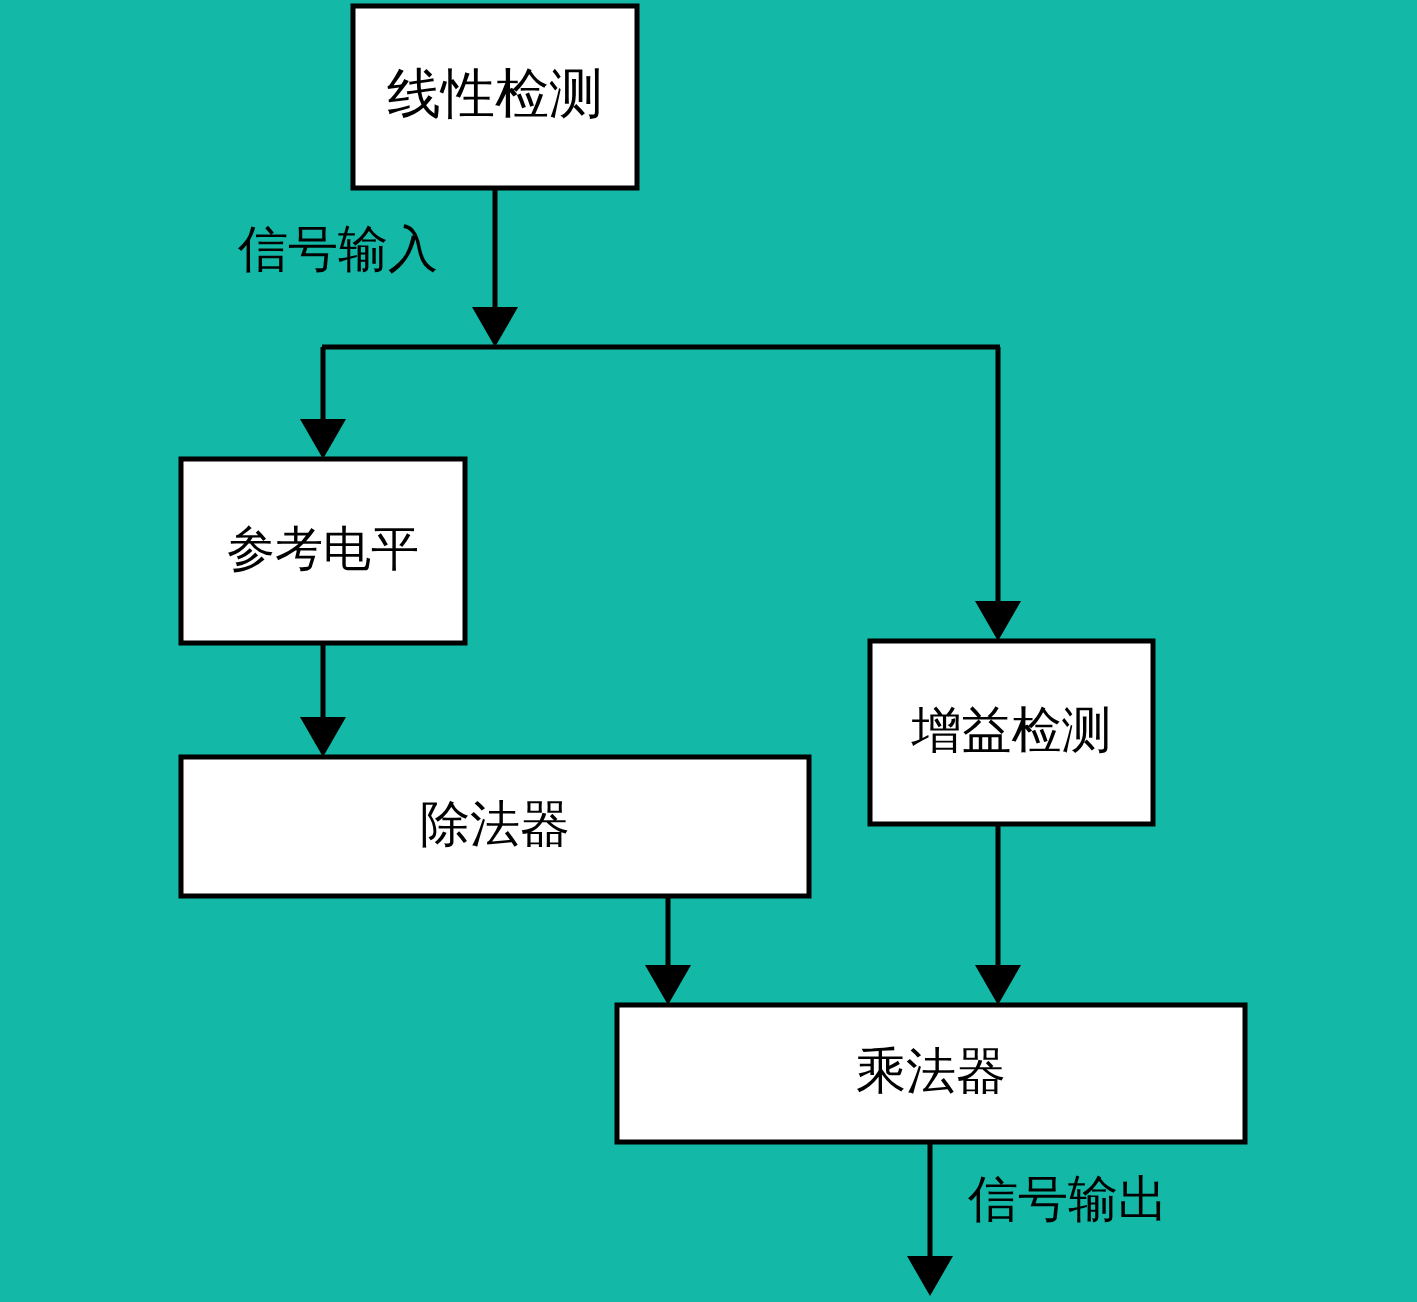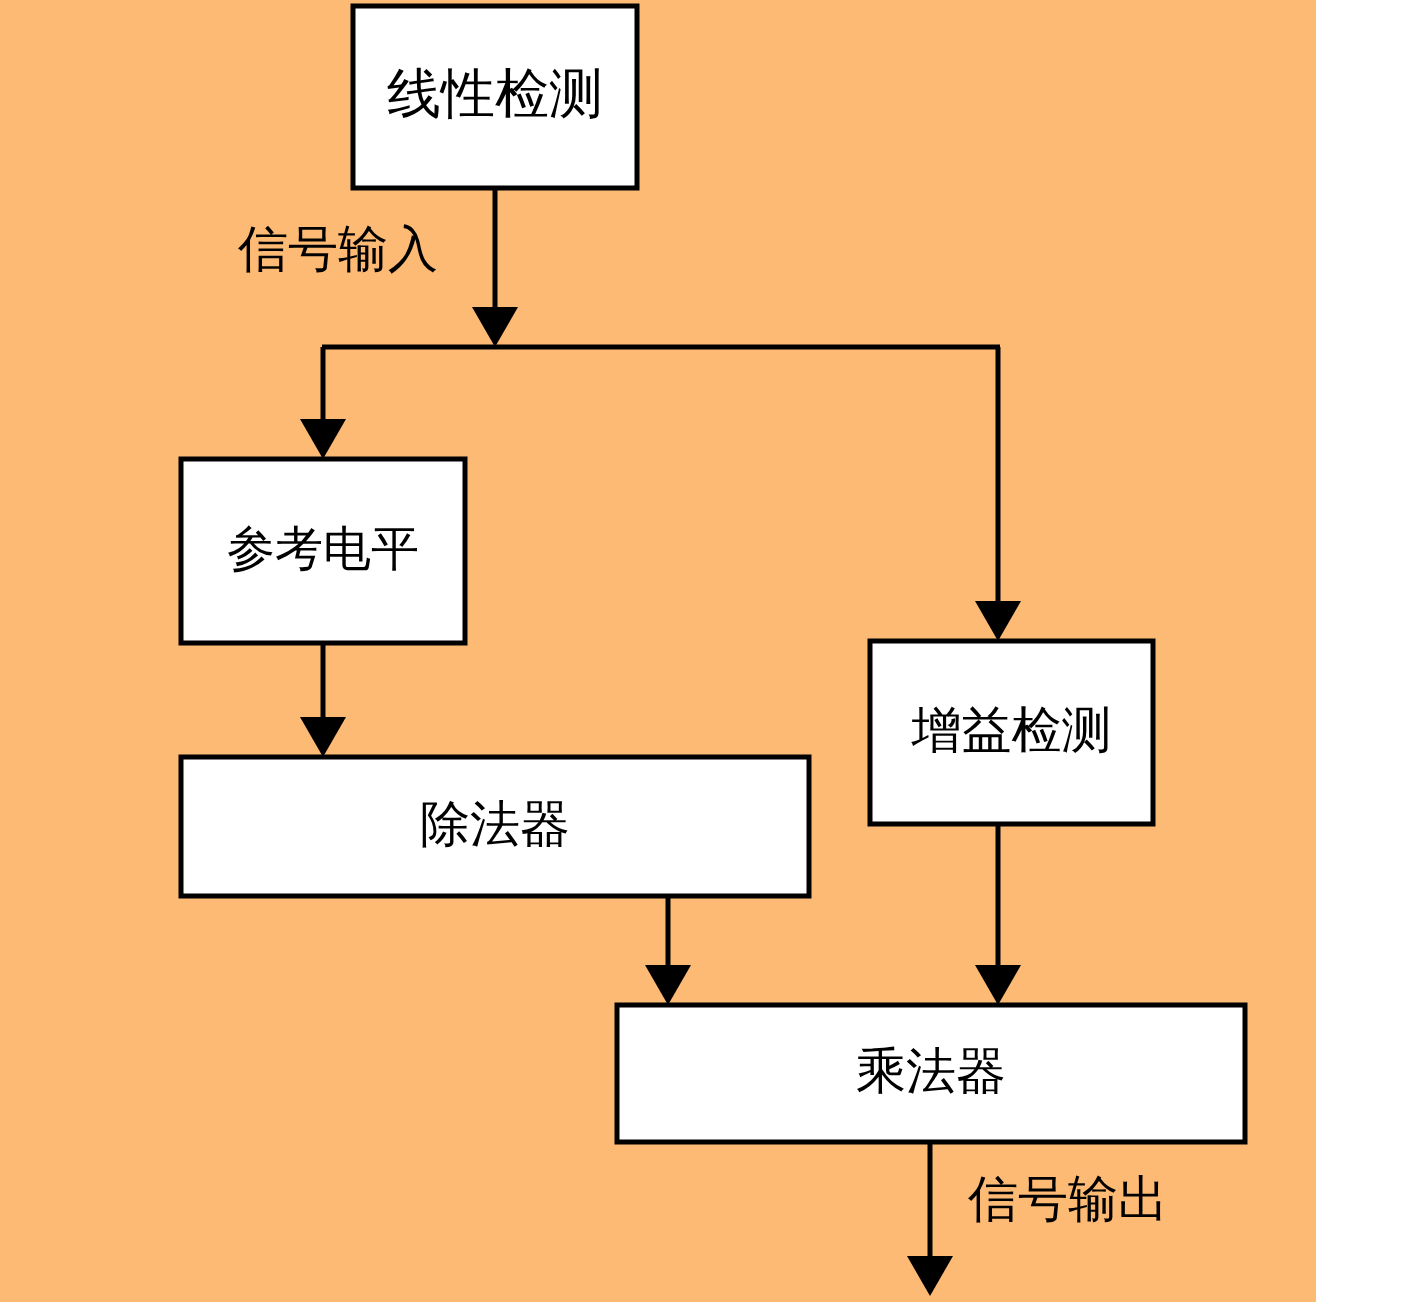--- a/index.html
+++ b/index.html
@@ -9,23 +9,23 @@
     background: #ffffff;
   }
   body {
     width: 1417px;
     height: 1302px;
     font-family: "Liberation Serif", "DejaVu Serif", serif;
     overflow: hidden;
   }
   #diagram-root {
     position: relative;
-    width: 1316px;
+    width: 1417px;
     height: 1302px;
-    background: #fdba74;
+    background: #14b8a6;
   }
   svg.flow-canvas {
     display: block;
     width: 1417px;
     height: 1302px;
   }
   .node-box {
     fill: #ffffff;
     stroke: #000000;
     stroke-width: 5;

